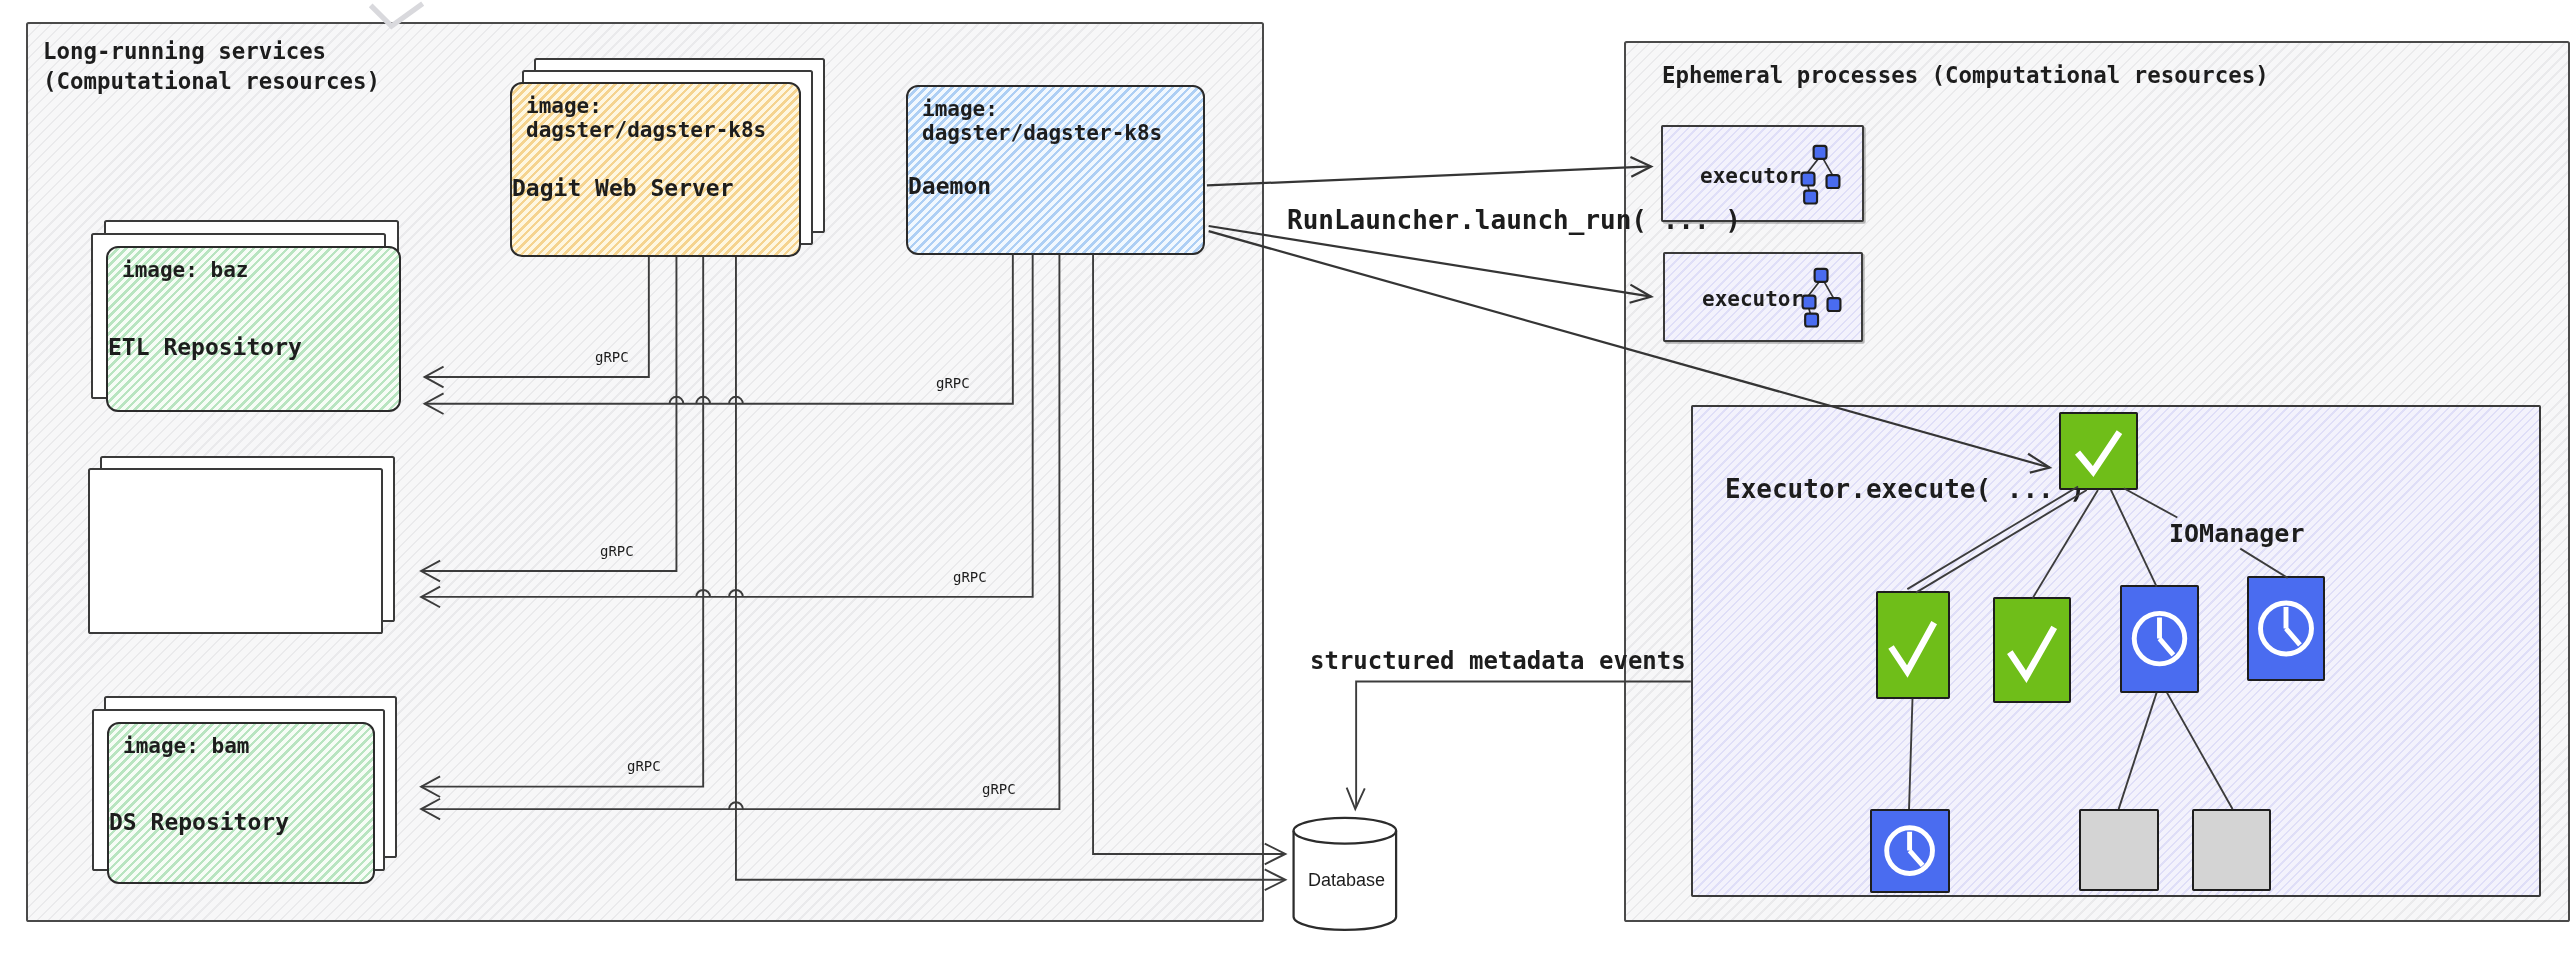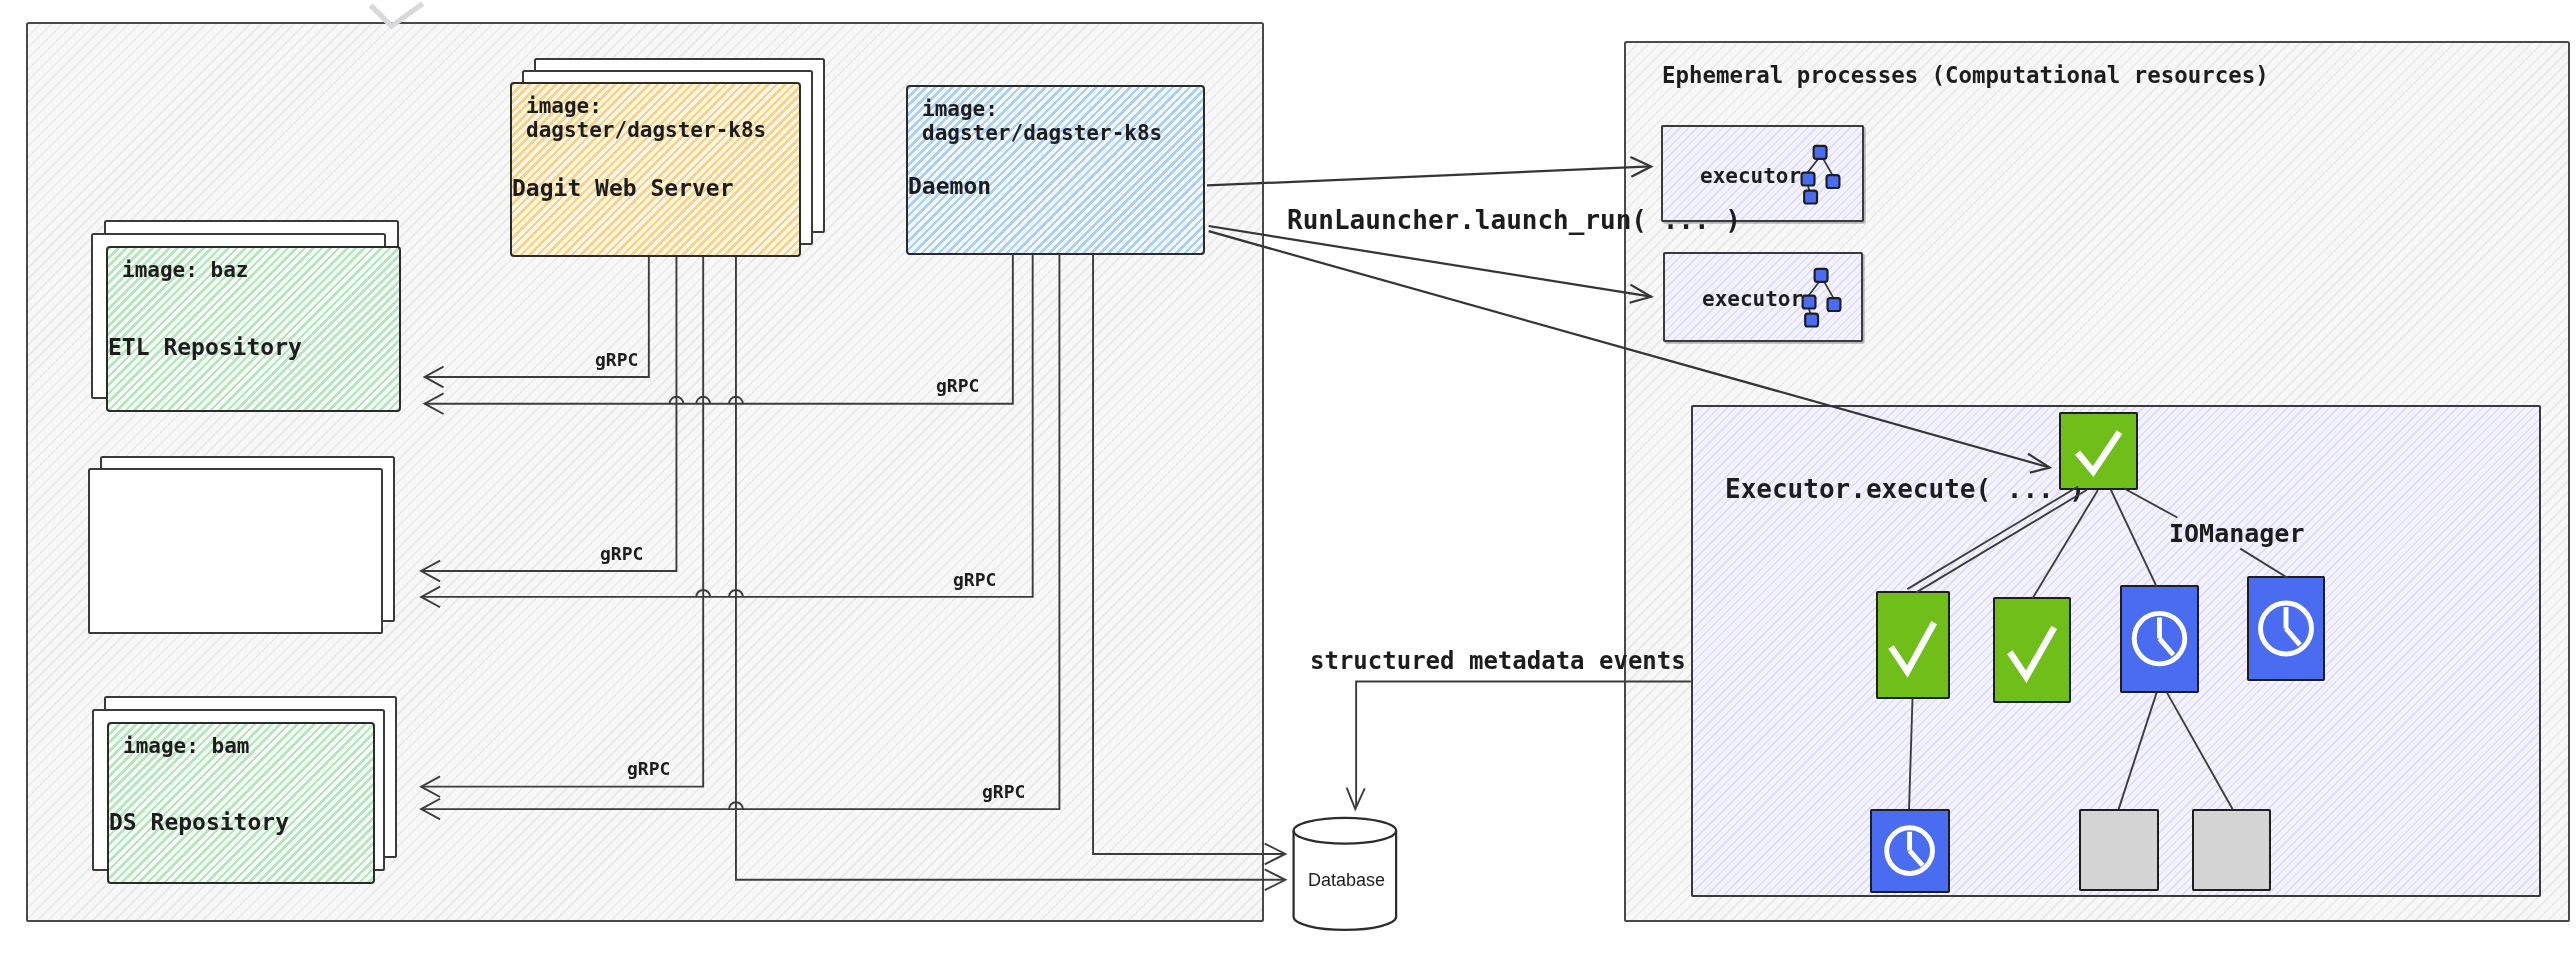--- a/index.html
+++ b/index.html
@@ -5,40 +5,42 @@
   html,body{margin:0;padding:0;background:#fff;}
   #canvas{position:relative;width:2576px;height:954px;background:#ffffff;overflow:hidden;
           font-family:"DejaVu Sans Mono", monospace;color:#1d1d1d;}
   .hatch-gray{background:repeating-linear-gradient(135deg, rgba(120,120,130,0.10) 0 1.7px, rgba(255,255,255,0) 1.7px 7.8px), #f7f7f8;}
   .hatch-yellow{background:repeating-linear-gradient(135deg, rgba(233,168,50,0.40) 0 2.6px, rgba(255,252,240,0.55) 2.6px 6px), #fdf0cd;}
   .hatch-blue{background:repeating-linear-gradient(135deg, rgba(80,150,230,0.38) 0 2.6px, rgba(250,253,255,0.55) 2.6px 6px), #e7f2fd;}
   .hatch-green{background:repeating-linear-gradient(135deg, rgba(85,190,110,0.35) 0 2.6px, rgba(252,255,252,0.6) 2.6px 6px), #eef9ed;margin-left:27px;}
   .hatch-lav{background:repeating-linear-gradient(135deg, rgba(120,120,225,0.16) 0 1.7px, rgba(255,255,255,0) 1.7px 6px), #f3f2fc;}
   .panel{position:absolute;border:2.6px solid #4a4a4a;border-radius:2.6px;}
   .panel-title{position:absolute;font-size:22.4px;font-weight:600;white-space:pre-line;line-height:1.35;}
-  .cardbox{position:absolute;border:2.6px solid #2b2b2b;border-radius:4px;box-sizing:border-box;}
+  .cardbox{position:absolute;border:2.6px solid #2b2b2b;border-radius:12px;box-sizing:border-box;}
   .sheet{position:absolute;background:#ffffff;border:2.2px solid #3a3a3a;border-radius:2.6px;box-sizing:border-box;}
   .img-label{position:absolute;left:14px;top:10.4px;font-size:21px;font-weight:600;}
   .card-title{position:absolute;left:0;right:0;text-align:left;font-size:23px;font-weight:600;}
-  .grpc{position:absolute;font-size:18px;font-weight:700;}
+  .grpc{position:absolute;font-size:14px;font-weight:400;}
   .free-label{position:absolute;font-weight:600;}
   .node{position:absolute;border:2.6px solid #1e1e1e;border-radius:1.7px;box-sizing:border-box;}
   .node svg{position:absolute;left:0;top:0;width:100%;height:100%;}
   .execbox{position:absolute;border:2.6px solid #3a3a3a;border-radius:1.7px;box-sizing:border-box;}
   .exec-label{position:absolute;font-size:21px;font-weight:600;}
   svg.layer{position:absolute;left:0;top:0;}
   .wire{stroke:#3c3c3c;stroke-width:2.2;fill:none;}
   .wire-bold{stroke:#353535;stroke-width:2.6;fill:none;}
 </style>
 </head>
 <body>
 
 <div id="canvas">
 
   <div class="panel hatch-gray" style="left:26px;top:22.4px;width:1234px;height:896px;"></div>
+  <div class="panel-title" style="left:43px;top:36px;">Long-running services
+(Computational resources)</div>
 
   <svg class="layer" width="104" height="35" style="left:362px;top:0;" viewBox="0 0 120 40">
     <path d="M10,6 L34,30 L70,4" stroke="#d9d9dd" stroke-width="6" fill="none"></path>
   </svg>
 
   <div class="sheet" style="left:534px;top:58px;width:291px;height:175px;"></div>
   <div class="sheet" style="left:522px;top:70px;width:291px;height:175px;"></div>
   <div class="cardbox hatch-yellow" style="left:510px;top:82px;width:291px;height:175px;">
     <div class="img-label">image: dagster/dagster-k8s</div>
     <div class="card-title" style="top:91px;">Dagit Web Server</div>

